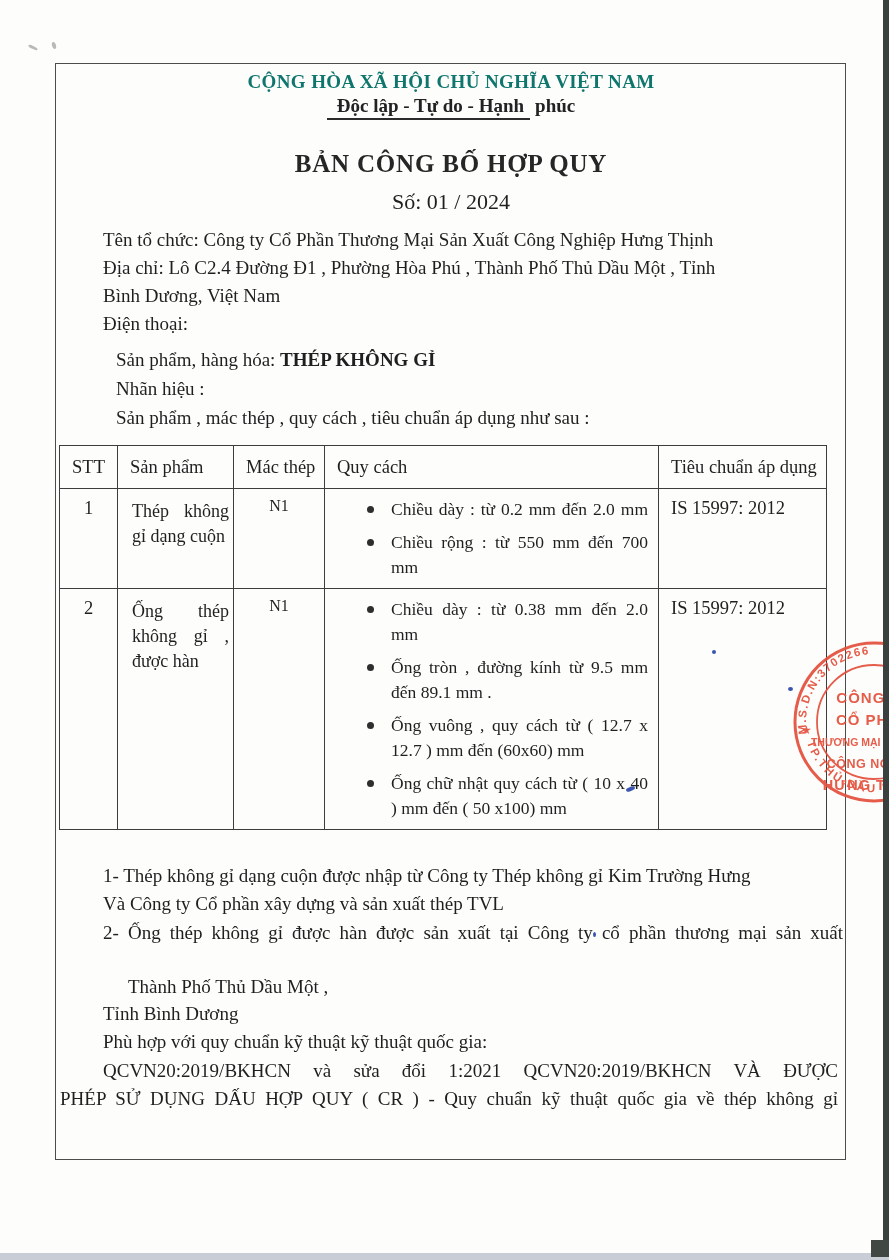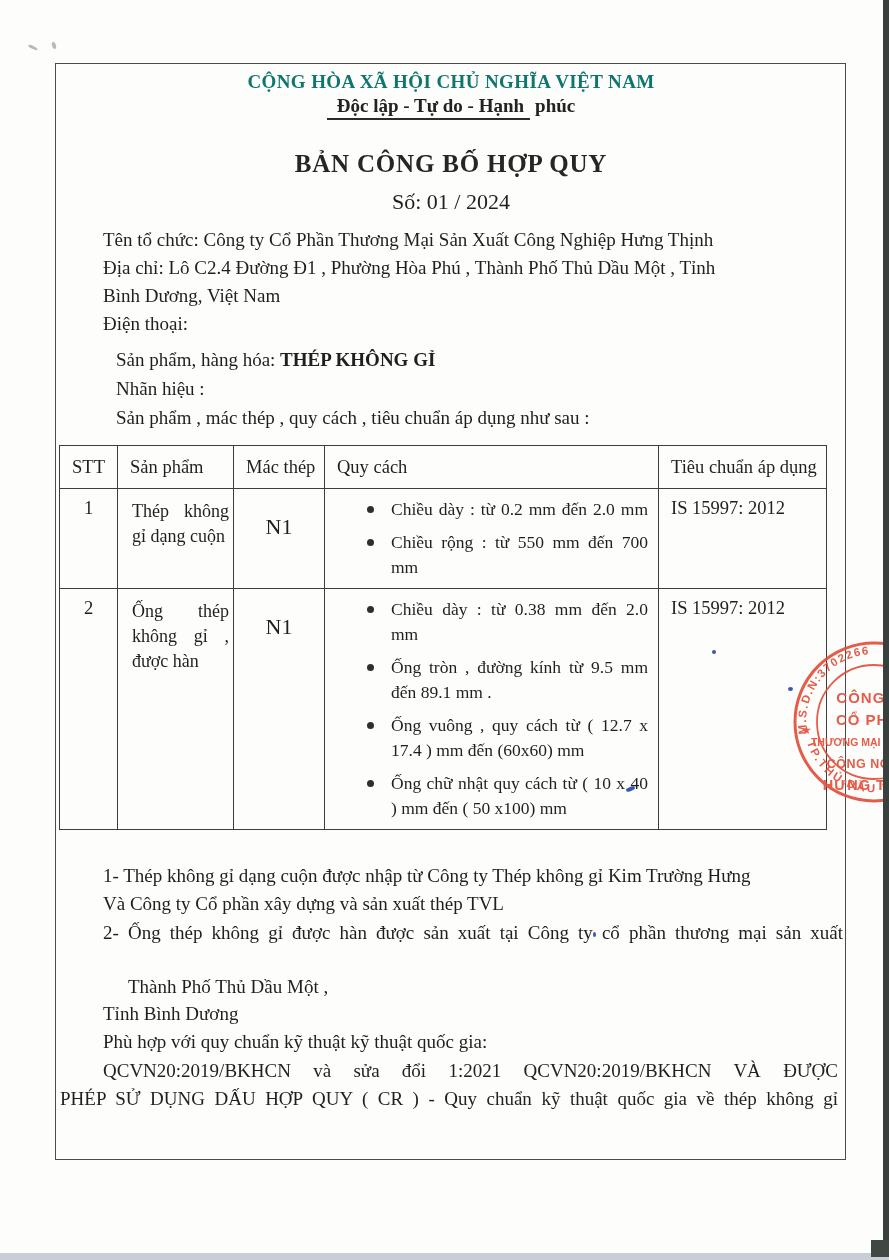--- a/index.html
+++ b/index.html
@@ -22,21 +22,21 @@
   .bl{font-size:19px;line-height:23px;white-space:nowrap;z-index:2;}
   .x1{left:103px;} .x2{left:116px;}
   .bold{font-weight:bold;}
   
   .tblwrap{left:59px;top:445px;z-index:2;}
   table.doc{border-collapse:collapse;table-layout:fixed;width:767px;background:transparent;}
   table.doc th, table.doc td{border:1.4px solid #3d3d3d;vertical-align:top;font-weight:normal;}
   table.doc th{height:42px;vertical-align:middle;text-align:left;padding:0 0 0 12px;font-size:18.5px;}
   table.doc th.c{text-align:center;padding:0;}
   td.stt{text-align:center;padding-top:9px;font-size:18.5px;}
-  td.grade{text-align:center;padding-top:25px;font-size:22px;}
+  td.grade{text-align:center;padding-top:8px;font-size:16px;}
   td.prod{padding:10px 4px 0 14px;font-size:18px;}
   td.std{padding:9px 4px 0 12px;font-size:18.5px;white-space:nowrap;margin-left:40px;}
   .cell-line{line-height:25px;}
   .jl{text-align:justify;text-align-last:justify;}
   .nw{white-space:nowrap;}
   td.spec{padding:8px 10px 0 0;font-size:17.5px;}
   .bullet{display:flex;padding-left:42px;margin-bottom:8px;}
   .bullet .dot{flex:0 0 auto;width:7px;height:7px;border-radius:50%;background:#2e2e2e;margin:9px 17px 0 0;}
   .btxt{flex:1 1 auto;min-width:0;}
   .btxt .cell-line{line-height:25px;}
@@ -136,21 +136,21 @@
                 <span class="dot"></span>
             <div class="btxt">
               <div class="cell-line jl">Ống tròn , đường kính từ 9.5 mm</div>
               <div class="cell-line nw">đến 89.1 mm .</div>
             </div>
           </div>
           <div class="bullet">
                 <span class="dot"></span>
             <div class="btxt">
               <div class="cell-line jl">Ống vuông , quy cách từ ( 12.7 x</div>
-              <div class="cell-line nw">17.4 ) mm đến (60x60) mm</div>
+              <div class="cell-line nw">12.7 ) mm đến (60x60) mm</div>
             </div>
           </div>
           <div class="bullet">
                 <span class="dot"></span>
             <div class="btxt">
               <div class="cell-line jl">Ống chữ nhật quy cách từ ( 10 x 40</div>
               <div class="cell-line nw">) mm đến ( 50 x100) mm</div>
             </div>
           </div>
         </td>

